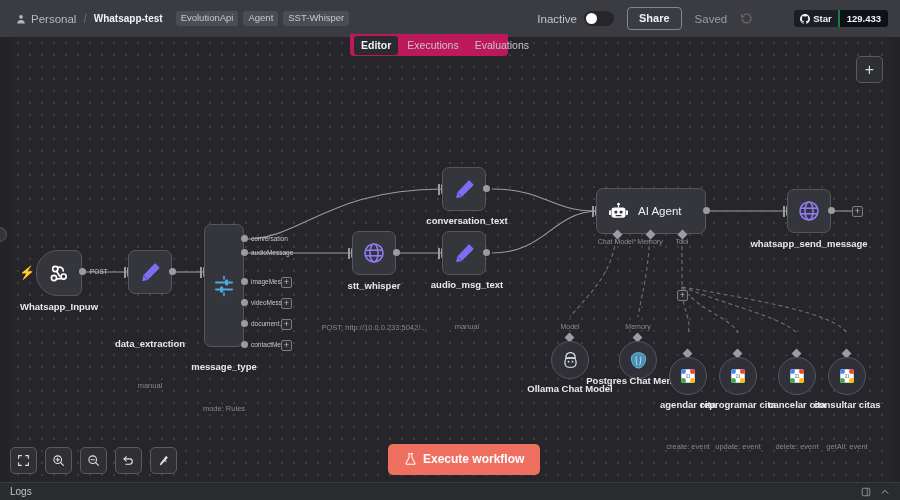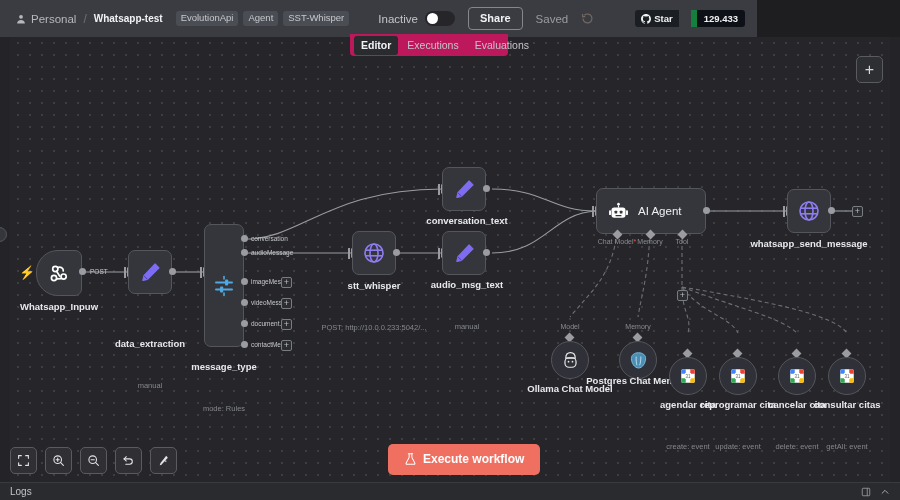--- a/index.html
+++ b/index.html
@@ -6,21 +6,21 @@
   html, body {
     width: 900px; height: 500px;
     background: #1e1e20;
     font-family: "Liberation Sans", sans-serif;
     overflow: hidden;
   }
   #app { position: relative; width: 900px; height: 500px; }
 
   
   .header {
-    position: absolute; top: 0; left: 0; width: 757px; height: 37px;
+    position: absolute; top: 0; left: 0; width: 900px; height: 37px;
     background: #3b3c42; display: flex; align-items: center;
     padding: 0 8px; z-index: 40; text-align: center;
   }
   .hdr-left { display: flex; align-items: center; gap: 7px; padding-left: 8px;}
   .personal { display: flex; align-items: center; gap: 5px; color: #b6b8bd; font-size: 11.5px; }
   .person-ico { width: 10px; height: 10px; display:block; }
   .sep { color: #6d6f77; font-size: 12px; }
   .wf-name { color: #f1f2f4; font-size: 10px; font-weight: bold; }
   .tags { display: flex; align-items:center; gap: 5px; margin-left: 6px; }
   .tag {
@@ -41,21 +41,21 @@
   .share-btn {
     border: 1px solid #85878e; border-radius: 4px; color: #f0f1f3;
     font-size: 11px; font-weight: bold; padding: 4px 11px 5px; background: transparent;
   }
   .saved-txt { color: #9a9ca2; font-size: 11.5px; }
   .hist-ico { width: 13px; height: 13px; opacity: .55; display:block;}
   .dots { color: #b9bbc0; font-size: 15px; letter-spacing: 1px; line-height: .6; }
   .star-grp { display: flex; align-items: stretch; height: 17px; border-radius: 3px; overflow: hidden; margin-left: 2px;}
   .star-l { background: #1b1f23; display: flex; align-items: center; gap: 3px; padding: 0 6px; }
   .star-l span { color: #f0f1f3; font-size: 9.5px; font-weight: bold;}
-  .star-r { background: #0d1117; display: flex; align-items: center; padding: 0 7px; color: #f0f1f3; font-size: 9.5px; font-weight: bold; border-left: 6px solid #15803d; margin-left: 12px;}
+  .star-r { background: #0d1117; display: flex; align-items: center; padding: 0 7px; color: #f0f1f3; font-size: 9.5px; font-weight: bold; border-left: 2px solid #15803d;}
 
   
   .tabbar {
     position: absolute; top: 34px; left: 350px; width: 158px; height: 22px;
     background: #be185d; border-radius: 0 0 4px 4px; display: flex; align-items: center;
     padding: 0 4px; gap: 2px; z-index: 45;
   }
   .tab { font-size: 10.5px; color: #c3c5ca; padding: 3px 7px 4px; border-radius: 3px; }
   .tab.active { background: #2a2b2f; color: #f2f3f5; font-weight: bold; }
 

